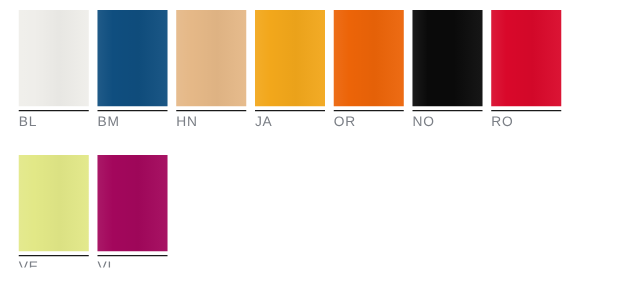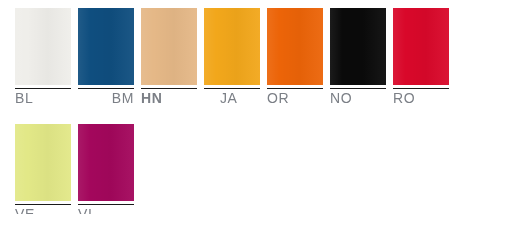--- a/index.html
+++ b/index.html
@@ -64,52 +64,52 @@
     width: 56px;
     height: 0;
     border-top: 1.5px solid #1a1a1a;
     margin-top: 3px;
   }
 
   .swatch-label {
     display: block;
     margin-top: 3px;
     font-family: "Liberation Sans", sans-serif;
-    font-size: 14px;
+    font-size: 11px;
     line-height: 12px;
     letter-spacing: 0.6px;
     color: #7b7f86;
     white-space: nowrap;
   }
 </style>
 </head>
 <body style="background: rgb(255, 255, 255);">
 
 <div id="palette">
 
   <div class="swatch-row">
     <div class="swatch-cell">
       <span class="swatch-chip" style="background-color: rgb(239, 238, 234);"></span>
       <div class="swatch-rule" style="border-top-color: rgb(26, 26, 26);"></div>
       <span class="swatch-label" style="color: rgb(123, 127, 134);">BL</span>
     </div>
     <div class="swatch-cell">
       <span class="swatch-chip" style="background-color: rgb(15, 78, 127);"></span>
       <div class="swatch-rule" style="border-top-color: rgb(26, 26, 26);"></div>
-      <span class="swatch-label" style="color: rgb(123, 127, 134); text-align: right;">BM</span>
+      <span class="swatch-label" style="color: rgb(123, 127, 134);">BM</span>
     </div>
     <div class="swatch-cell">
       <span class="swatch-chip" style="background-color: rgb(229, 184, 135);"></span>
       <div class="swatch-rule" style="border-top-color: rgb(26, 26, 26);"></div>
-      <span class="swatch-label" style="color: rgb(123, 127, 134); font-weight: bold;">HN</span>
+      <span class="swatch-label" style="color: rgb(123, 127, 134);">HN</span>
     </div>
     <div class="swatch-cell">
       <span class="swatch-chip" style="background-color: rgb(242, 167, 27);"></span>
       <div class="swatch-rule" style="border-top-color: rgb(26, 26, 26);"></div>
-      <span class="swatch-label" style="color: rgb(123, 127, 134); margin-left: 16px;">JA</span>
+      <span class="swatch-label" style="color: rgb(123, 127, 134);">JA</span>
     </div>
     <div class="swatch-cell">
       <span class="swatch-chip" style="background-color: rgb(236, 100, 8);"></span>
       <div class="swatch-rule" style="border-top-color: rgb(26, 26, 26);"></div>
       <span class="swatch-label" style="color: rgb(123, 127, 134);">OR</span>
     </div>
     <div class="swatch-cell">
       <span class="swatch-chip" style="background-color: rgb(10, 10, 10);"></span>
       <div class="swatch-rule" style="border-top-color: rgb(26, 26, 26);"></div>
       <span class="swatch-label" style="color: rgb(123, 127, 134);">NO</span>

